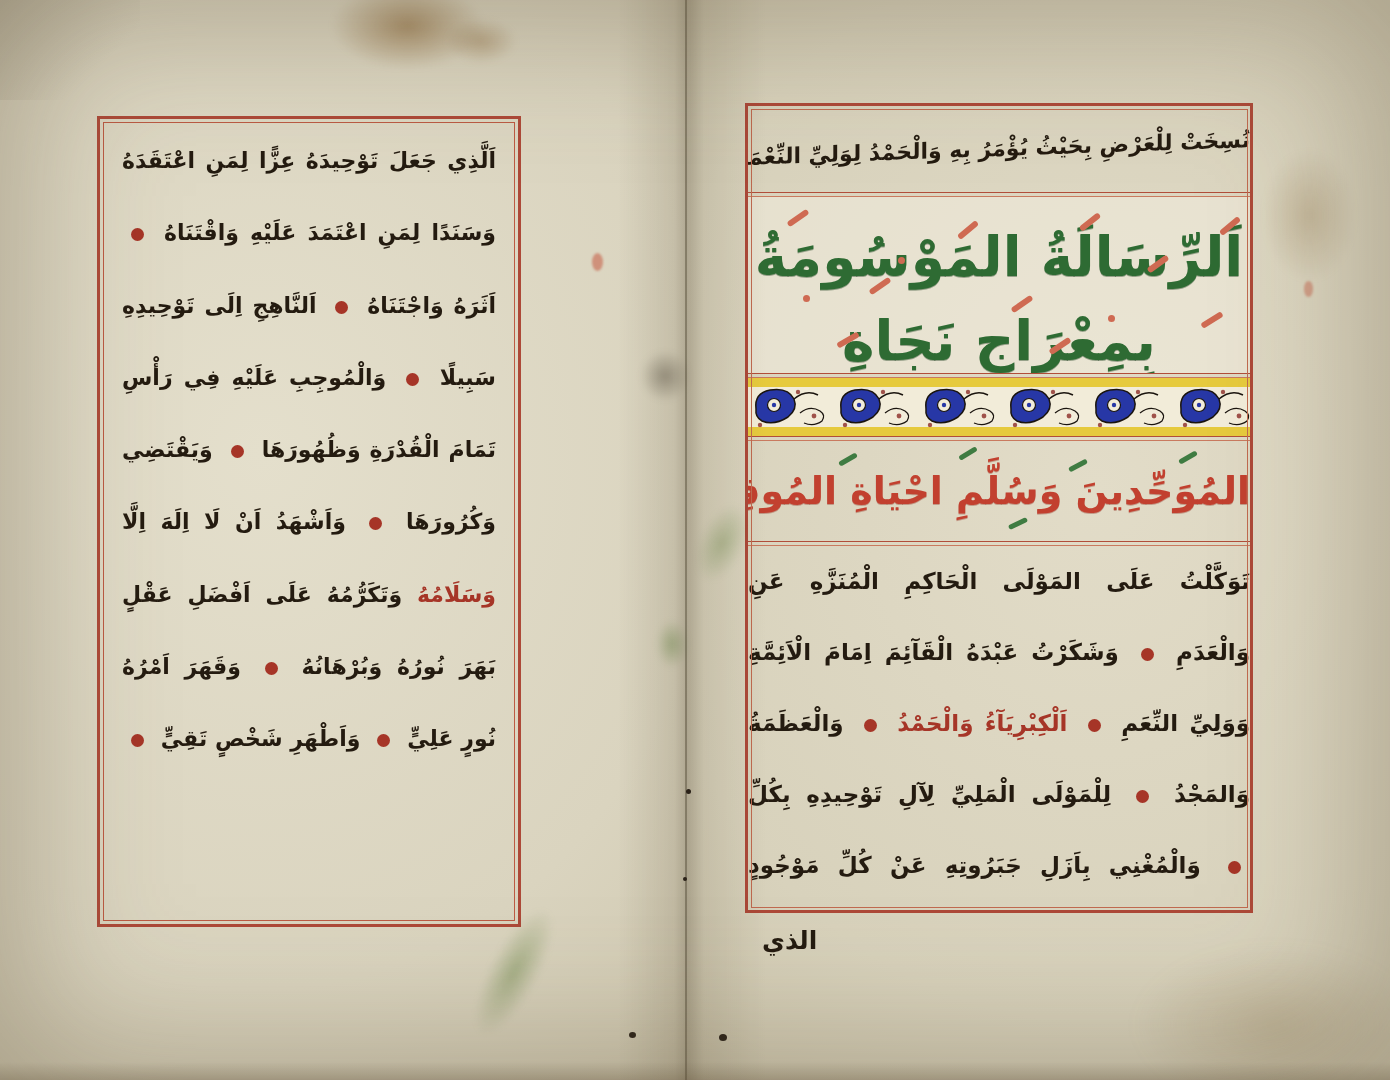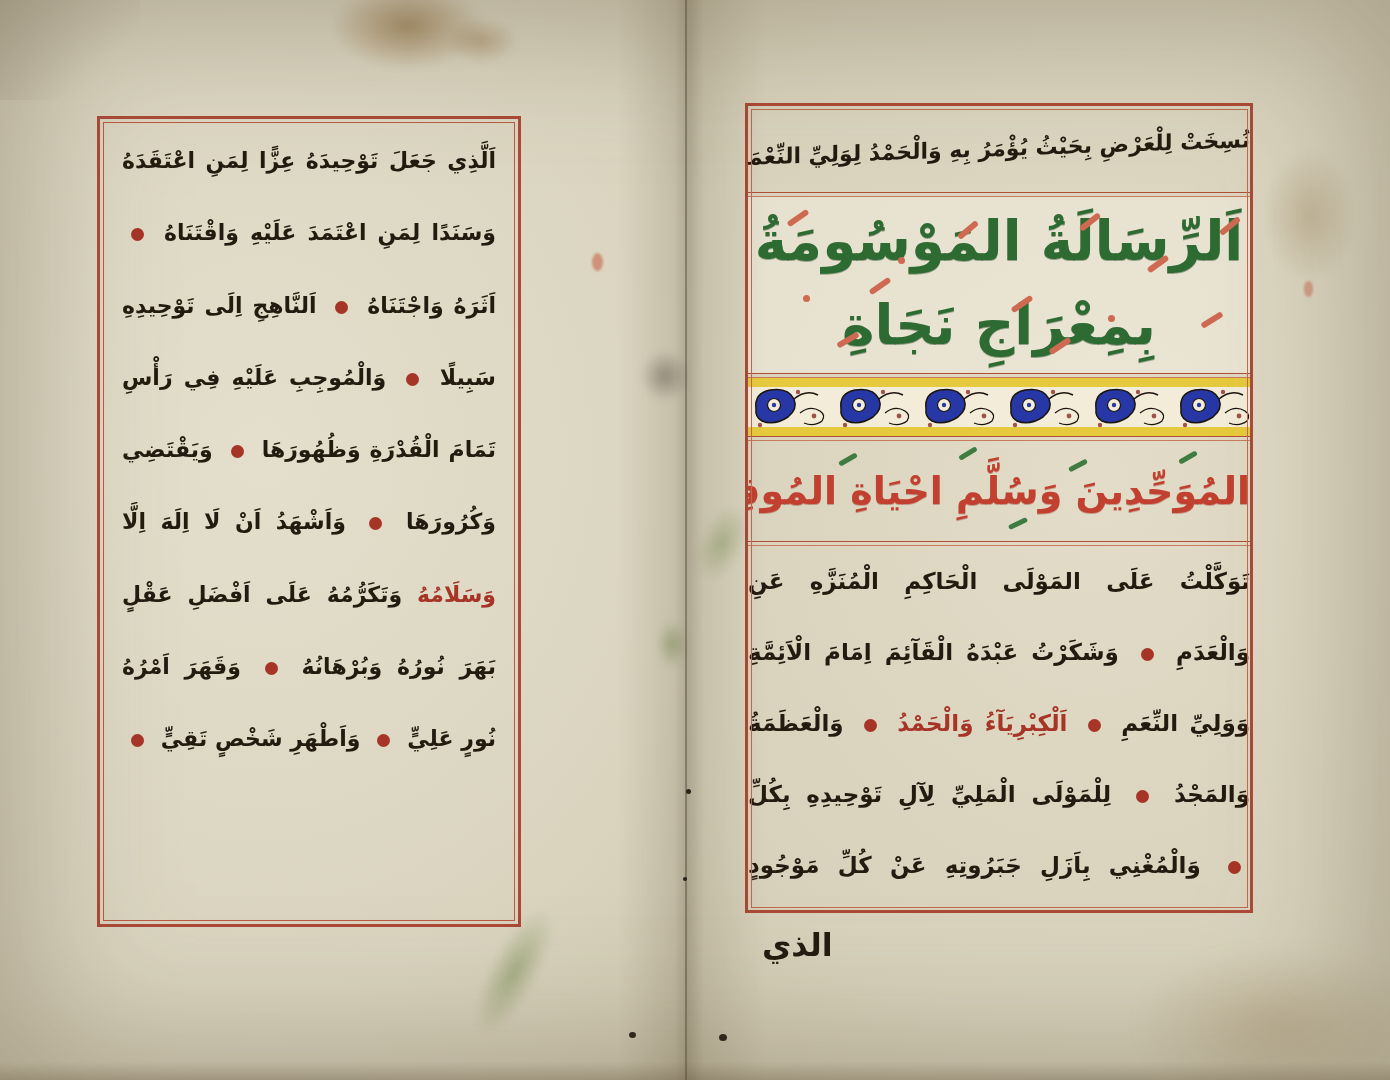--- a/index.html
+++ b/index.html
@@ -28,29 +28,29 @@
   
   #right-frame{position:absolute;left:55px;top:103px;width:508px;height:810px;
     border:3px solid #ad4938;box-sizing:border-box;display:flex;flex-direction:column;}
   #right-frame::after{content:"";position:absolute;inset:2.5px;border:1px solid #c06a50;pointer-events:none;}
   .rule{height:5px;border-top:1.8px solid #b14e3a;border-bottom:1.1px solid #c97a5f;box-sizing:border-box;}
   #sec-header{height:86px;line-height:86px;overflow:hidden;text-align:center;direction:rtl;
     font-size:22px;font-weight:bold;color:#241b10;white-space:nowrap;transform:skewY(-2deg);}
   #sec-title{position:relative;height:176px;overflow:hidden;direction:rtl;
     background:rgba(246,242,228,.45);}
   #title-text{font-size:55px;line-height:84px;font-weight:bold;color:#2e6b33;
-    text-align:center;padding:2px 6px 0;text-shadow:0 1px 0 rgba(25,60,28,.4);}
+    text-align:center;padding:18px 6px 0;text-shadow:0 1px 0 rgba(25,60,28,.4);}
   .vmark{position:absolute;width:24px;height:6px;border-radius:3px;background:#cf6a52;}
   .vdot{position:absolute;width:7px;height:7px;border-radius:50%;background:#cf6a52;}
   #sec-band{height:58px;overflow:hidden;}
   #sec-subtitle{position:relative;height:100px;line-height:100px;overflow:hidden;direction:rtl;
     text-align:center;font-size:38px;font-weight:bold;color:#c2402f;white-space:nowrap;
     text-shadow:0 1px 0 rgba(140,40,25,.35);}
   .gmark{position:absolute;width:20px;height:5px;border-radius:2.5px;background:#3f7c42;}
-  #catchword{position:absolute;left:72px;top:926px;font-size:32px;font-weight:bold;
+  #catchword{position:absolute;left:72px;top:926px;font-size:25px;font-weight:bold;
     color:#241b10;direction:rtl;}
   
   .artifact{position:absolute;pointer-events:none;}
   #gutter-shadow{left:618px;top:0;width:148px;height:1080px;mix-blend-mode:multiply;
     background:linear-gradient(90deg, rgba(105,92,66,0) 0%, rgba(105,92,66,.16) 38%,
       rgba(88,76,54,.30) 47%, rgba(105,92,66,.13) 58%, rgba(105,92,66,0) 100%);}
   #crease-line{left:685px;top:0;width:2px;height:1080px;background:rgba(80,70,50,.45);filter:blur(.6px);}
   .stain{position:absolute;border-radius:50%;mix-blend-mode:multiply;filter:blur(3px);}
   #fox1{left:330px;top:-18px;width:155px;height:88px;
     background:radial-gradient(ellipse,rgba(153,108,50,.55) 0%,rgba(153,108,50,0) 70%);}

